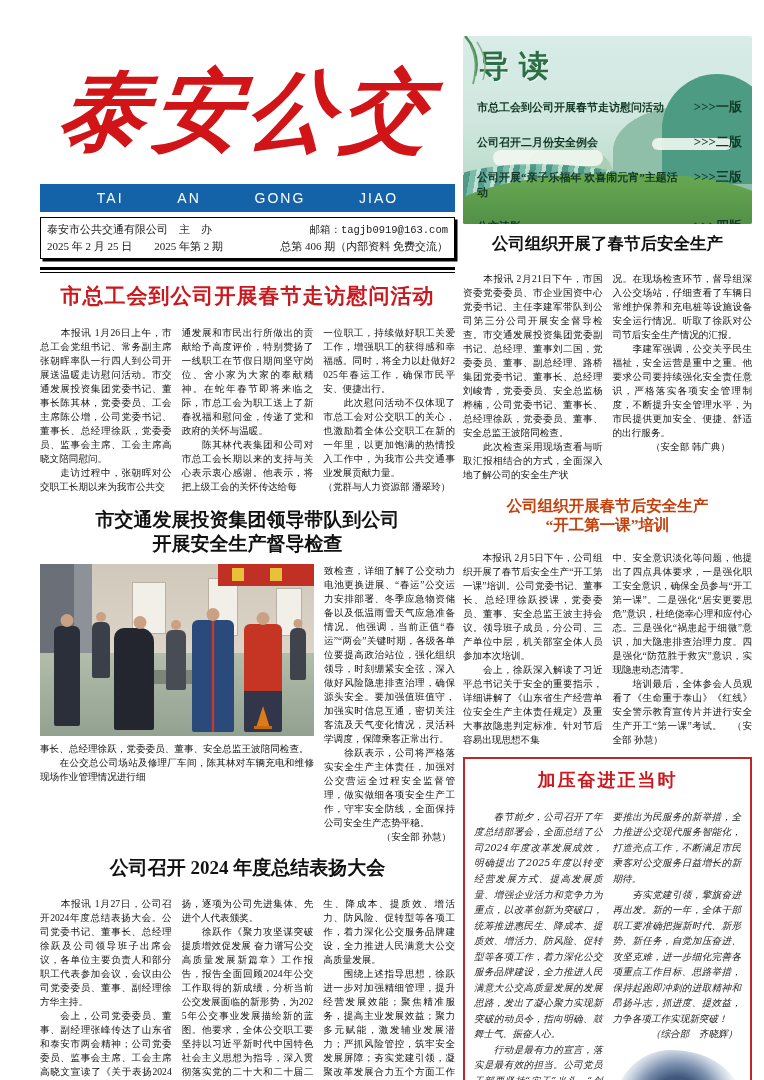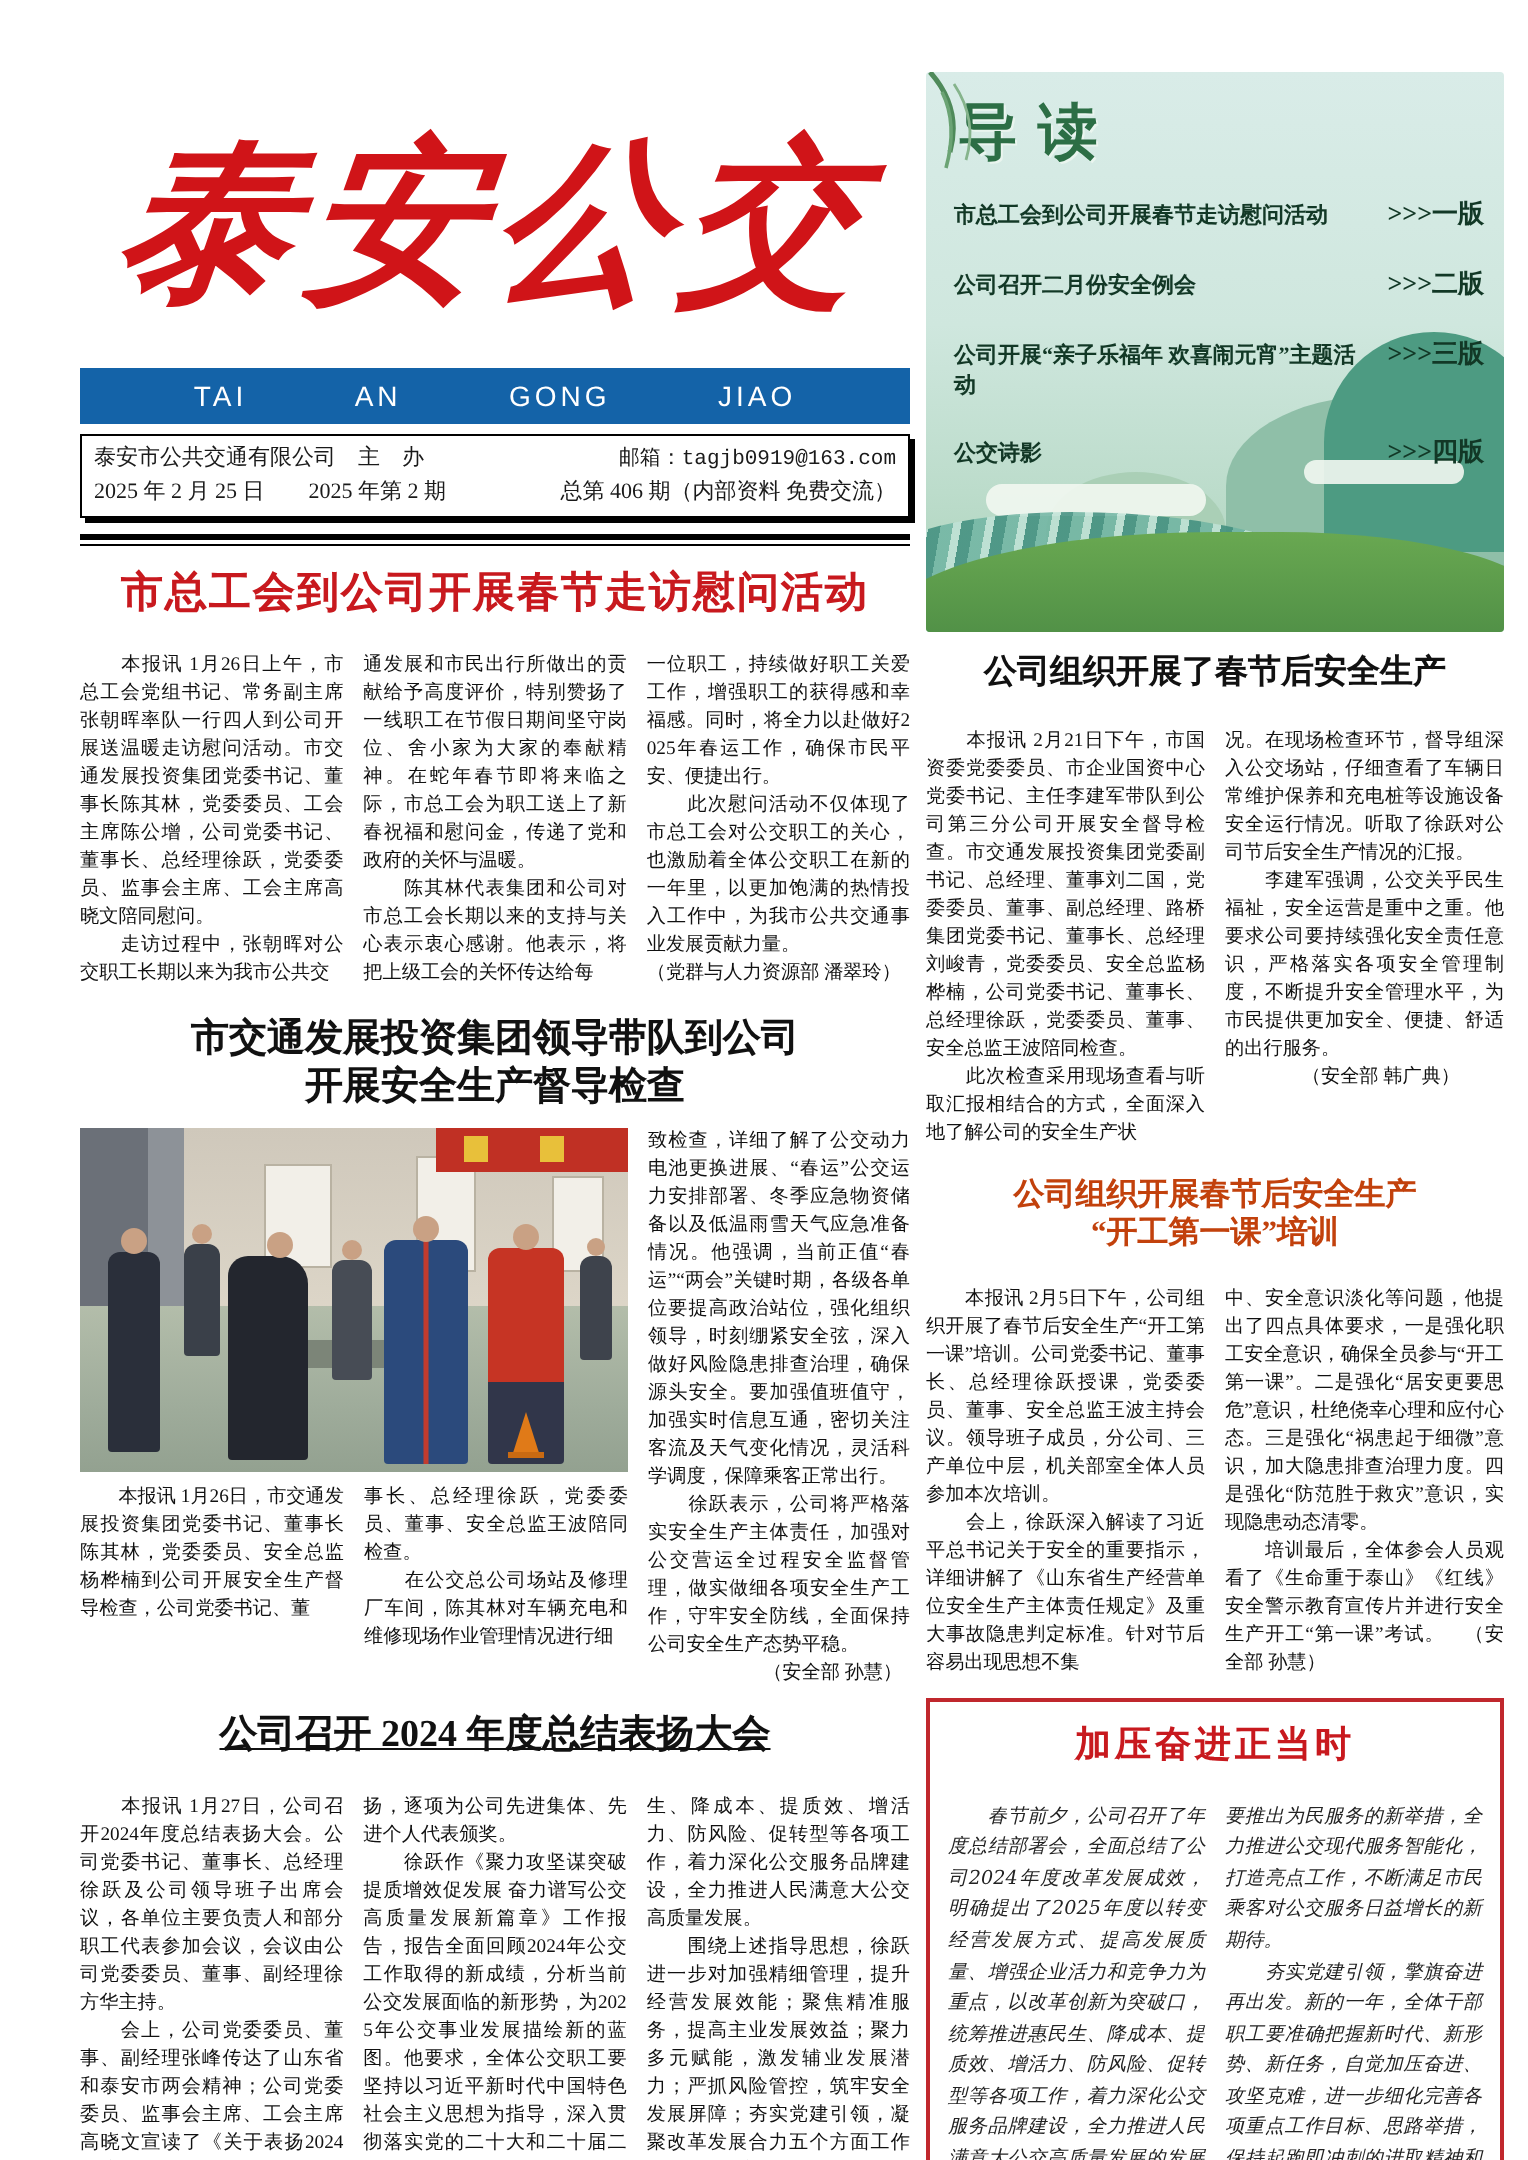--- a/index.html
+++ b/index.html
@@ -32,21 +32,21 @@
   .info-box {
     margin-top:5px; border:1.5px solid #000; box-shadow:2.5px 2.5px 0 0 #000;
     padding:3px 6px; font-size:11px; line-height:1.55; background:#fff;
   }
   .info-line { display:flex; justify-content:space-between;align-items:flex-end; }
   .info-line .mono { font-family:"Liberation Mono","DejaVu Sans Mono",monospace; font-size:10.5px; }
   .double-rule { margin-top:8px; height:6px; border-top:3px solid #000; border-bottom:1px solid #000; }
 
   
   .guide {
-    position:relative; height:280px; overflow:hidden; border-radius:2px;
+    position:relative; height:188px; overflow:hidden; border-radius:2px;
     background:linear-gradient(180deg,#d9ece8 0%,#cfe7de 45%,#bcdccb 75%,#a9d2b8 100%);
   }
   .guide-title {
     position:absolute; top:10px; left:16px;
     font-size:30px; font-weight:bold; color:#2c6e45; letter-spacing:10px;
     text-shadow:1px 1px 0 #eaf5ef;
   }
   .guide-list { position:absolute; top:62px; left:14px; right:10px; z-index:3; }
   .guide-row { display:flex; justify-content:space-between; align-items:baseline; margin-bottom:17px; }
   .guide-row .g-label { font-size:11px; font-weight:bold; color:#123826; }
@@ -64,21 +64,21 @@
     background:repeating-linear-gradient(100deg,#3e8d7d 0 6px,#6fb4a2 6px 12px,#bfe2d6 12px 16px);
     border-radius:60% 80% 0 0; opacity:.85;
   }
   .cloud { position:absolute; height:16px; border-radius:10px; background:#f2f7f1; opacity:.9; z-index:2; }
   .willow { position:absolute; top:0; left:0; z-index:2; }
 
   
   .headline { text-align:center; font-weight:bold; line-height:1.25; white-space:pre-line; }
   .hl-red   { color:#c8191e; font-size:21px; margin:10px 0 9px; letter-spacing:1px; }
   .hl-a2    { color:#111; font-size:19px; margin:14px 0 8px; }
-  .hl-a3    { color:#111; font-size:19px; margin:12px 0 8px;text-decoration:underline; }
+  .hl-a3    { color:#111; font-size:19px; margin:12px 0 8px; }
   .hl-b1    { color:#111; font-size:16.5px; margin:4px 0 8px; }
   .hl-b2    { color:#c2410c; font-size:15.5px; margin:14px 0 8px; }
   .body-cols { display:flex; gap:10px;margin-top:17px; }
   .body-cols .col { flex:1; }
   .art-text {
     font-size:9.6px; line-height:1.46; text-align:justify;
     white-space:pre-line; word-break:break-all; color:#111;
   }
 
   
@@ -198,21 +198,20 @@
                 </div>
               <div class="fig" style="left:204px;top:60px;width:38px;height:108px;background:linear-gradient(180deg,#c63424 62%,#31364a 62%);">
                   <span class="head"></span>
                 </div>
               <div class="fig" style="left:250px;top:64px;width:16px;height:52px;background:#3e434c;">
                   <span class="head" style="width:9px;height:9px;top:-9px;"></span>
                 </div>
               <div class="cone"></div>
             </div>
             <div class="a2-below">
-              <div class="col art-text">　　本报讯 1月26日，市交通发展投资集团党委书记、董事长陈其林，党委委员、安全总监杨桦楠到公司开展安全生产督导检查，公司党委书记、董</div>
               <div class="col art-text">事长、总经理徐跃，党委委员、董事、安全总监王波陪同检查。
 　　在公交总公司场站及修理厂车间，陈其林对车辆充电和维修现场作业管理情况进行细</div>
             </div>
           </div>
           <div class="a2-side art-text">致检查，详细了解了公交动力电池更换进展、“春运”公交运力安排部署、冬季应急物资储备以及低温雨雪天气应急准备情况。他强调，当前正值“春运”“两会”关键时期，各级各单位要提高政治站位，强化组织领导，时刻绷紧安全弦，深入做好风险隐患排查治理，确保源头安全。要加强值班值守，加强实时信息互通，密切关注客流及天气变化情况，灵活科学调度，保障乘客正常出行。
 　　徐跃表示，公司将严格落实安全生产主体责任，加强对公交营运全过程安全监督管理，做实做细各项安全生产工作，守牢安全防线，全面保持公司安全生产态势平稳。
 　　　　　　（安全部 孙慧）</div>
         </div>
       </div>
 

